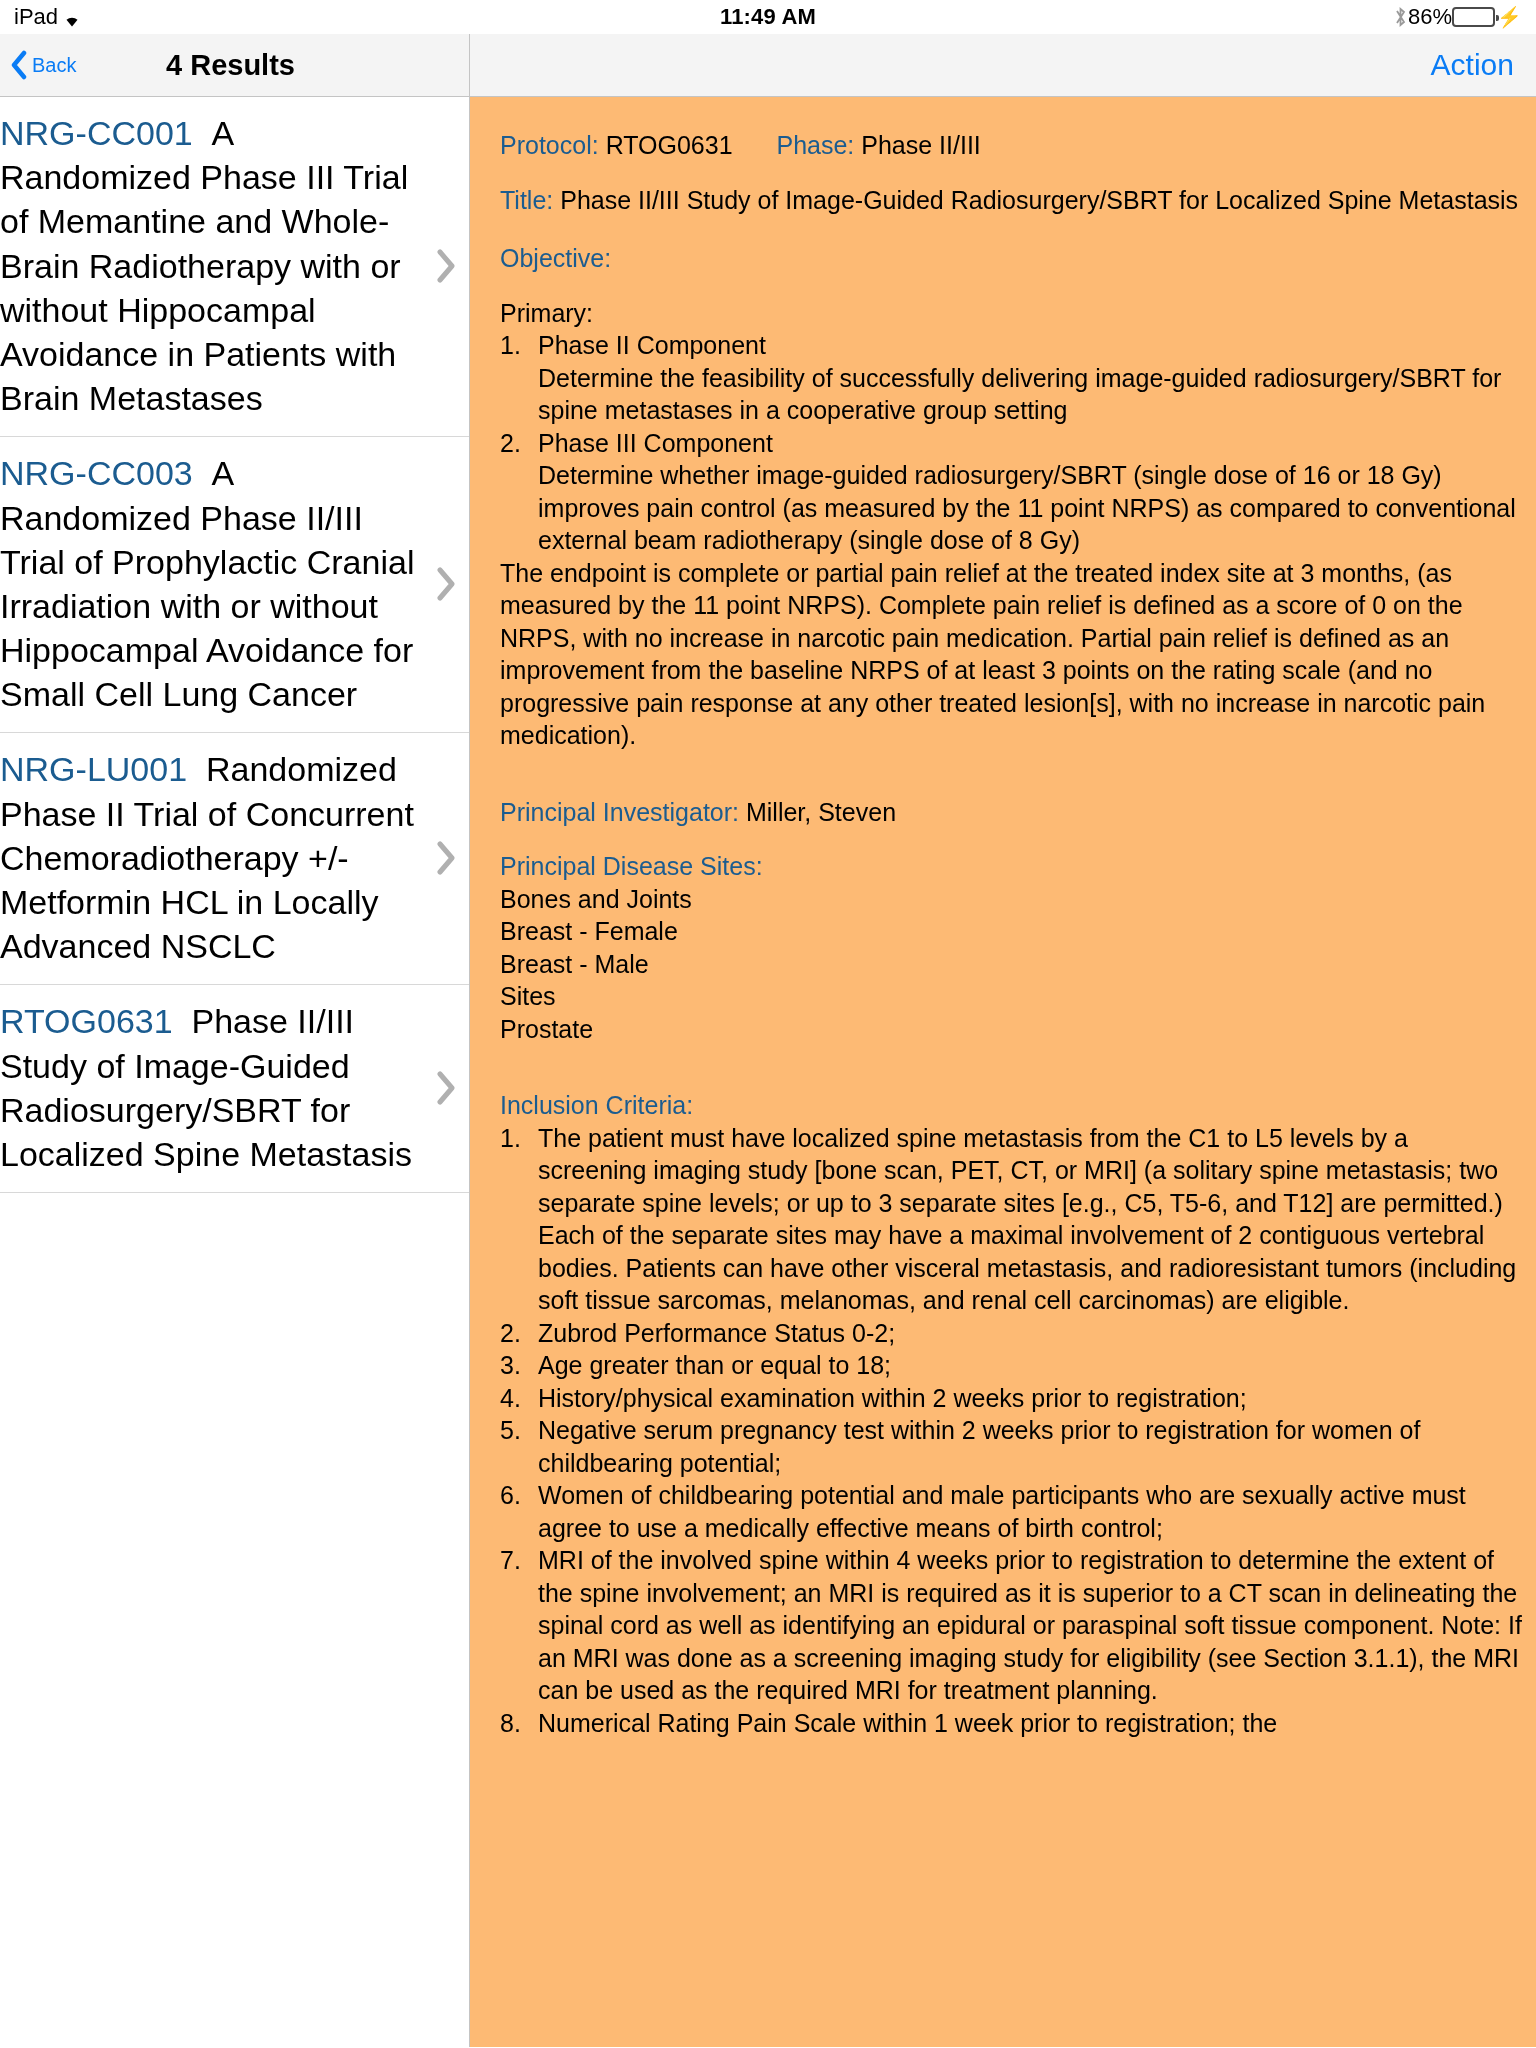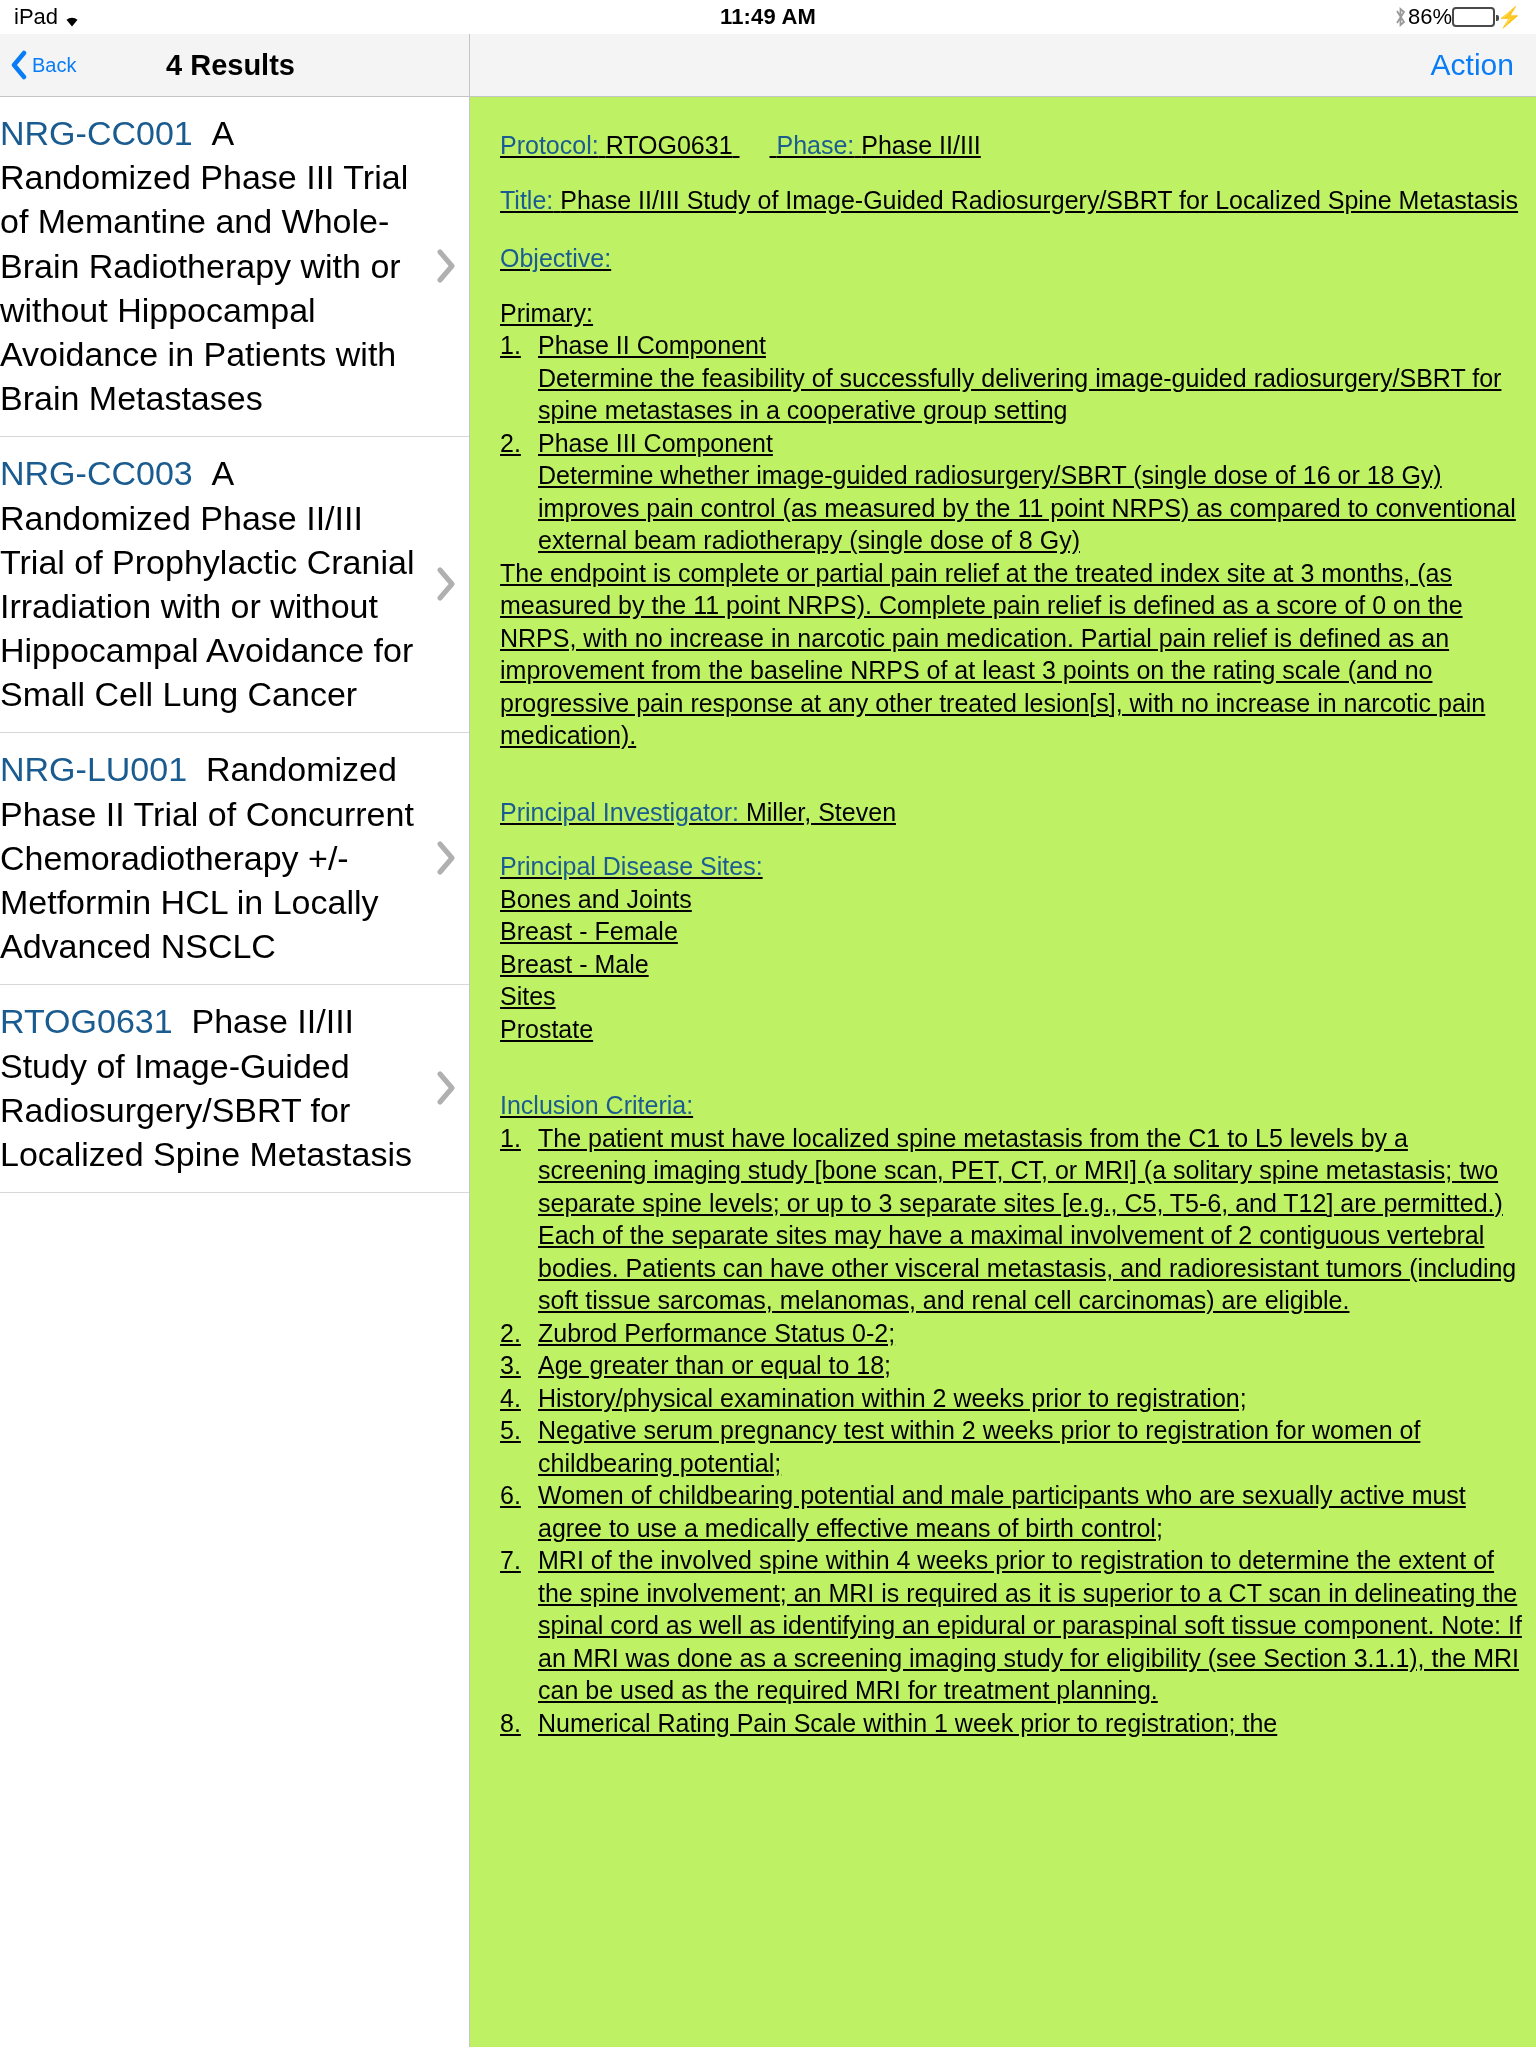--- a/index.html
+++ b/index.html
@@ -151,27 +151,26 @@
     flex: 0 0 46px;
     display: flex;
     align-items: center;
     justify-content: center;
     color: #b0b0b0;
   }
 
   
   .detail {
     flex: 1;
-    background: #bef264;
+    background: #fdba74;
     padding: 32px 14px 0 30px;
     overflow: hidden;
     font-size: 25px;
     line-height: 1.30;
     color: #000;
-    text-decoration: underline;
   }
   .lbl { color: #1b5c90; }
   .meta-row { margin-bottom: 22px; }
   .meta-gap { display: inline-block; width: 30px; }
   .title-row { margin-bottom: 26px; }
   .section-head { color: #1b5c90; margin-bottom: 22px; }
   .para { margin-bottom: 0; }
 
   ol.num-list {
     list-style: none;

